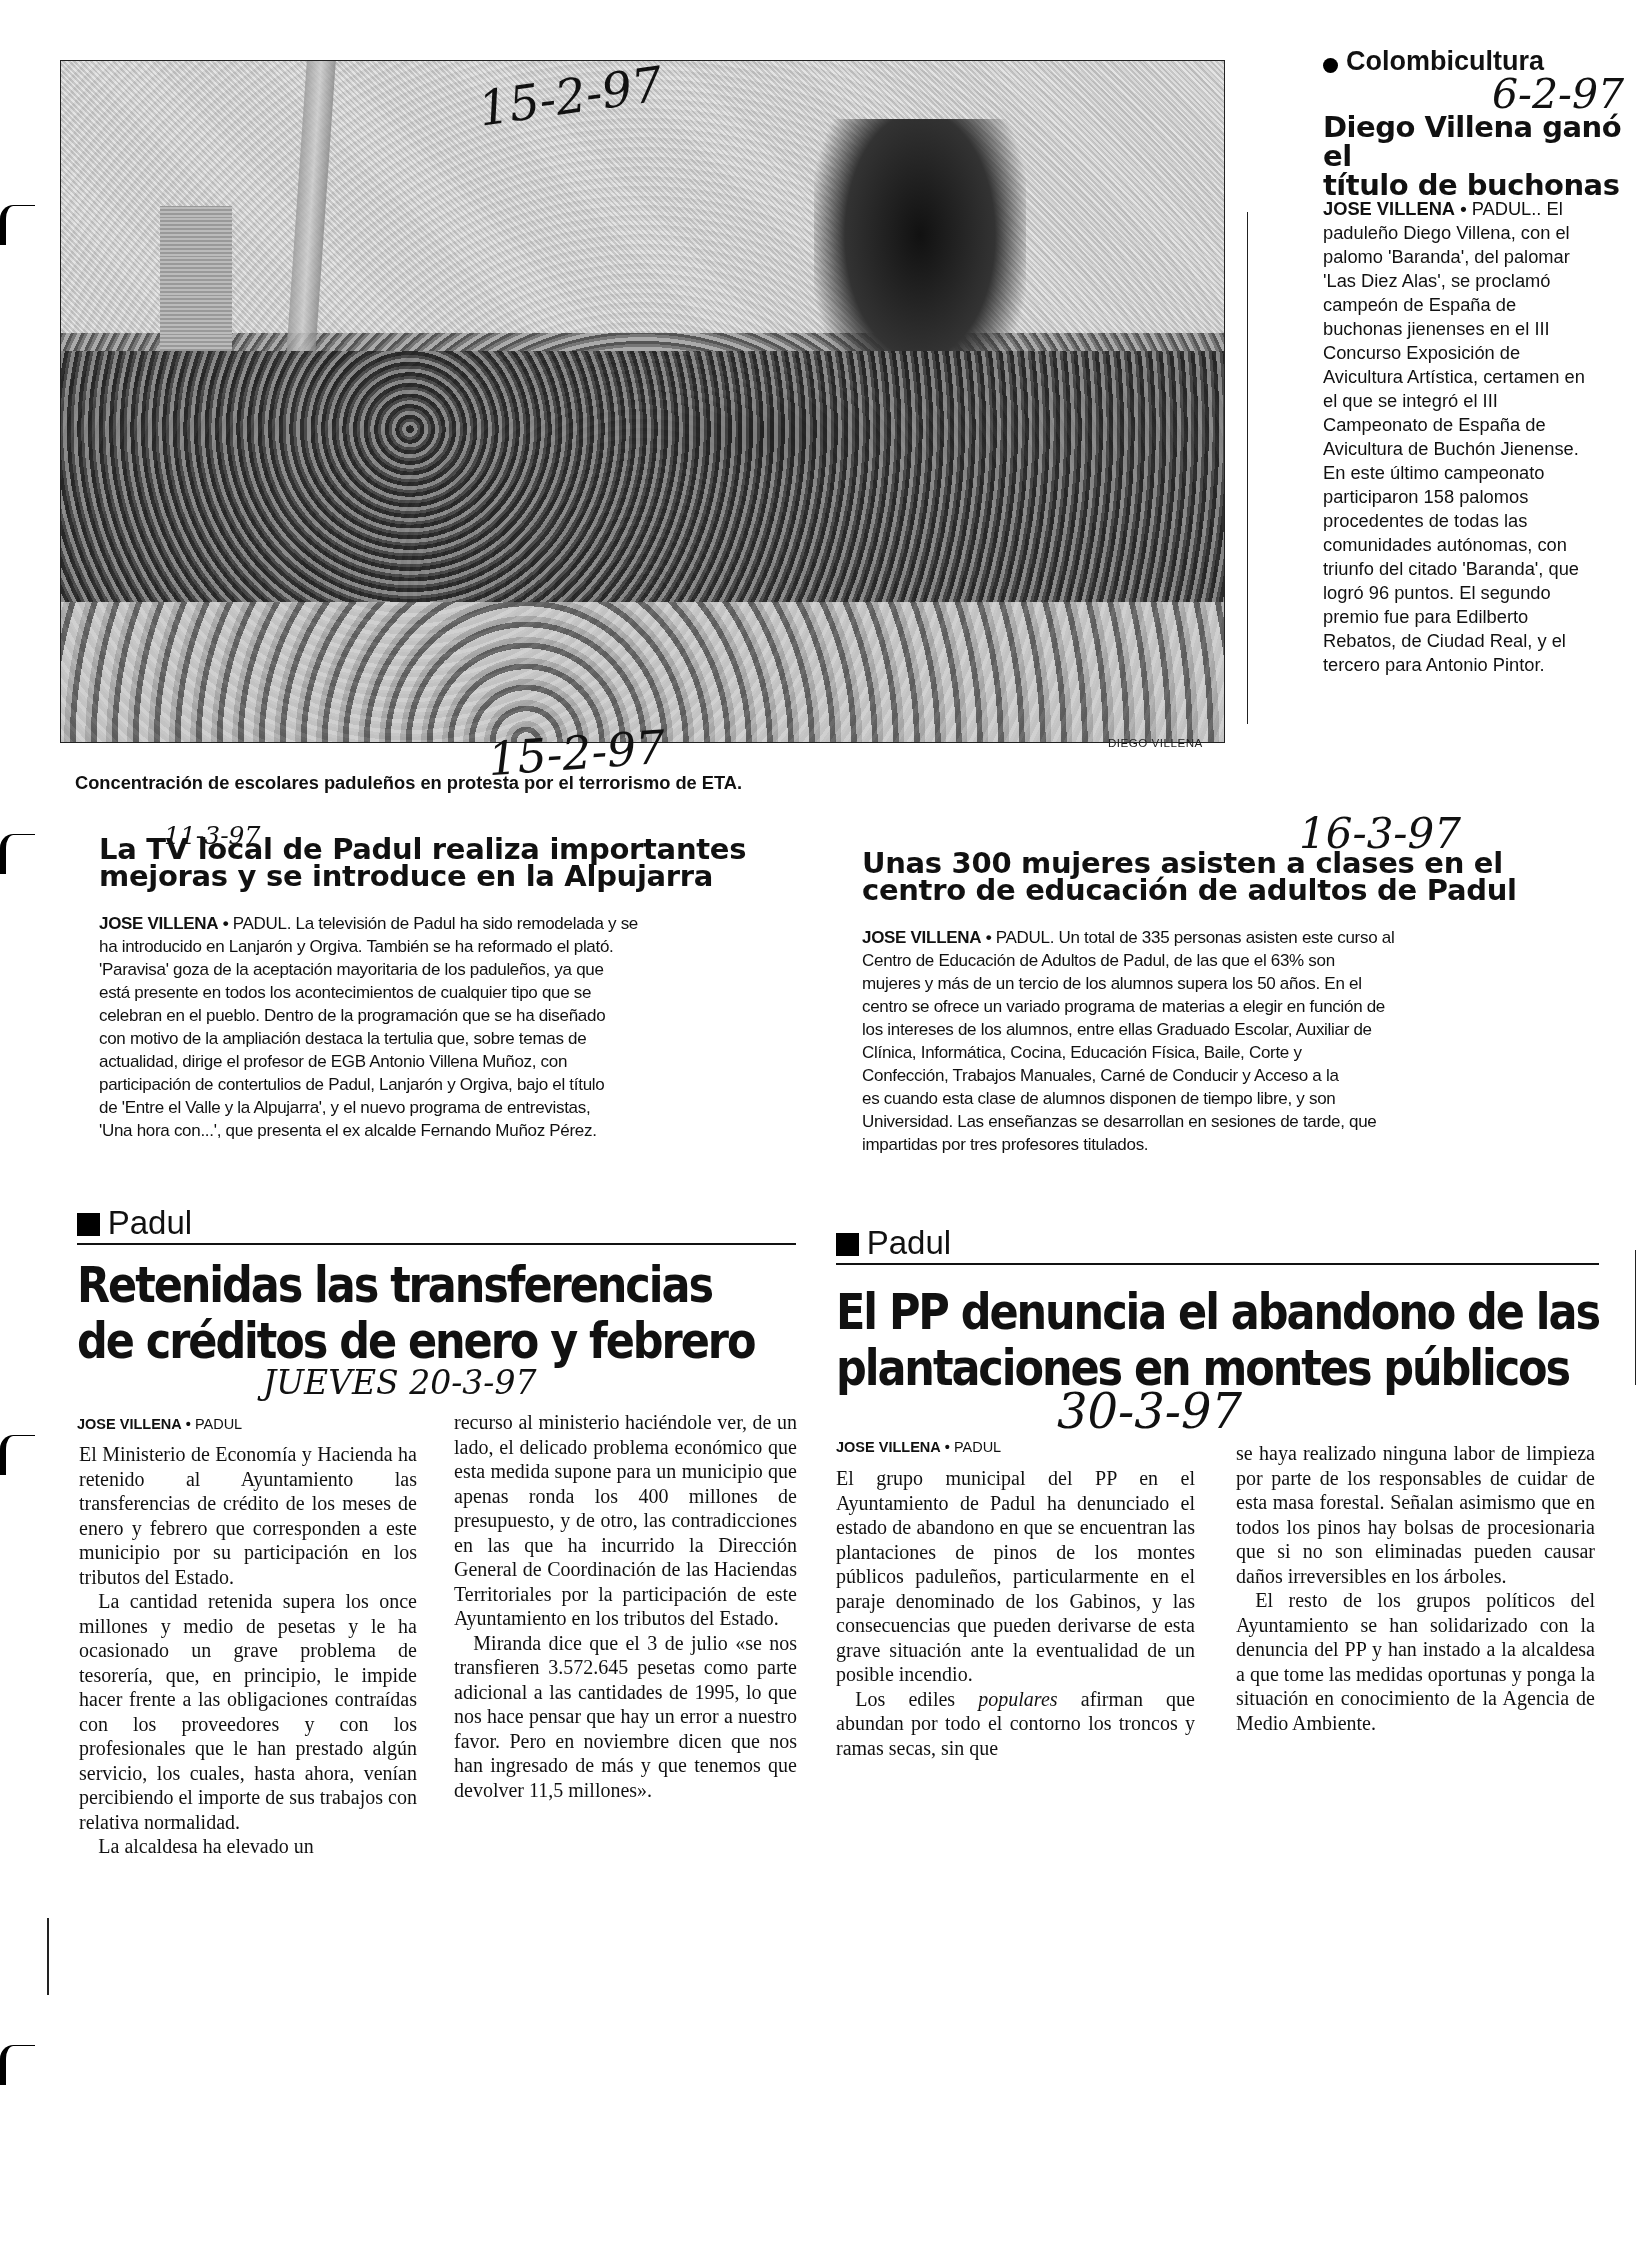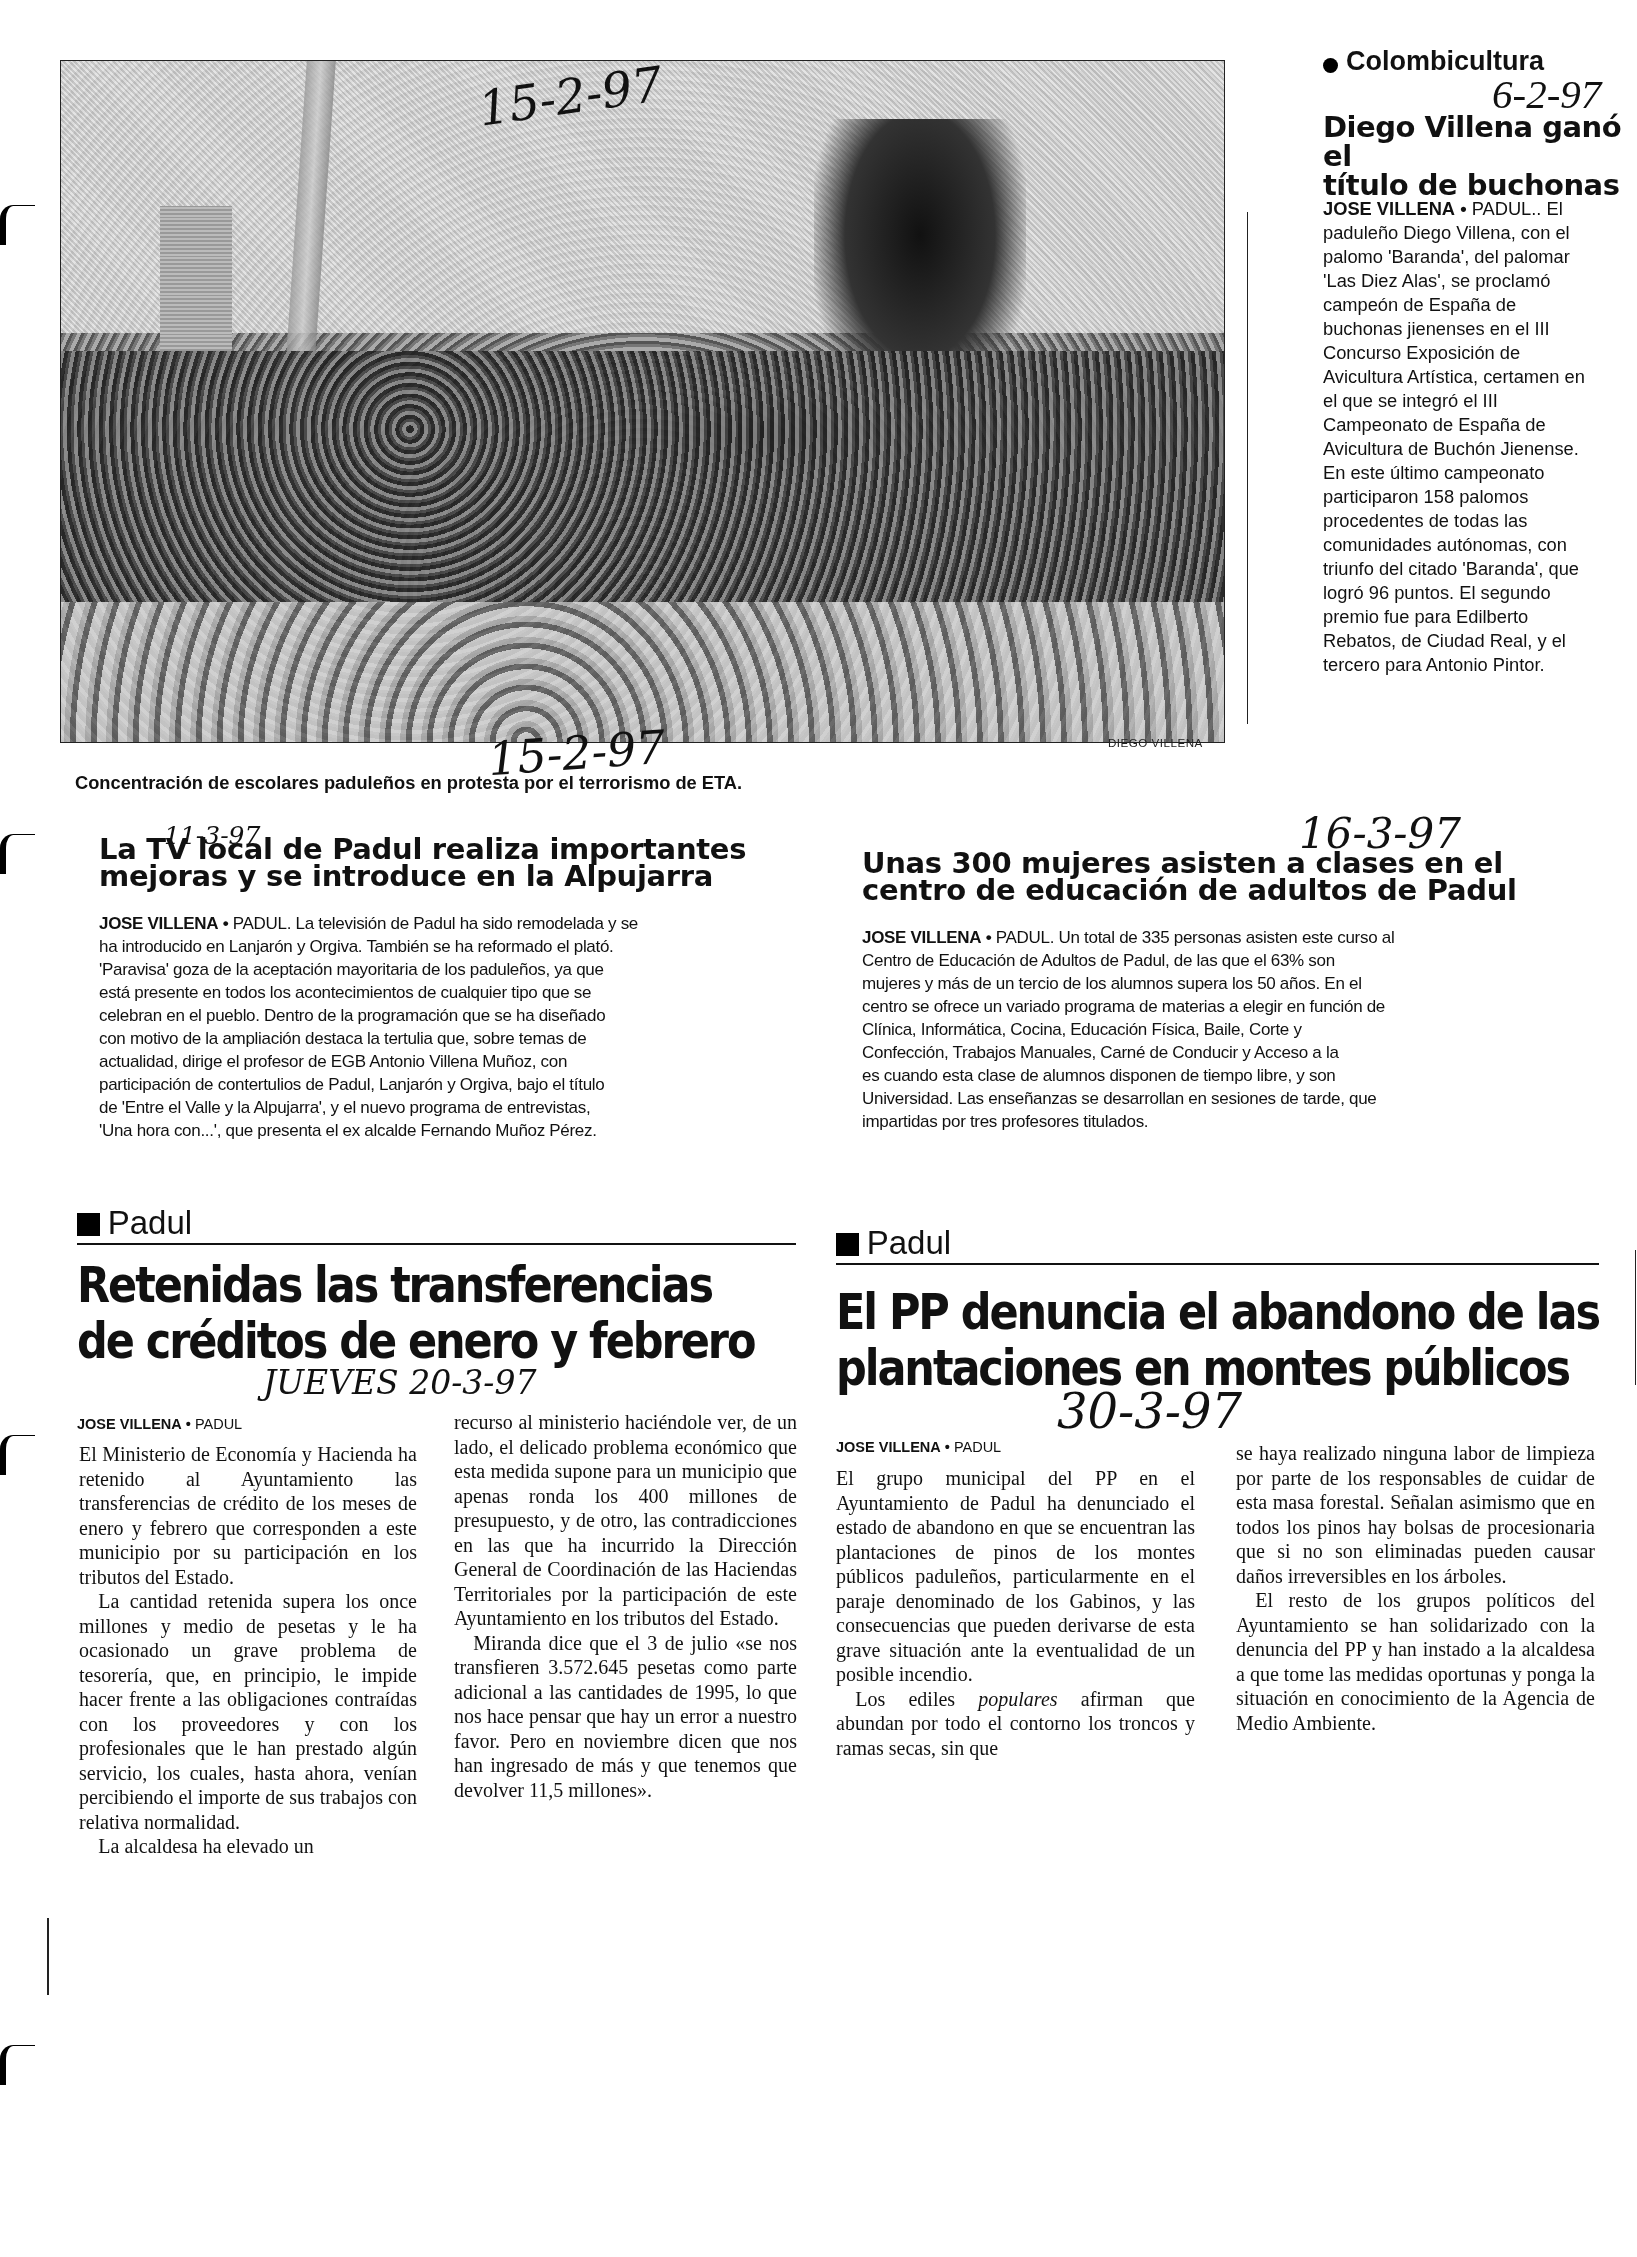--- a/index.html
+++ b/index.html
@@ -75,21 +75,21 @@
   <div class="crowd-front"></div>
 </div>
 <div class="abs hand" style="left:478px; top:68px; font-size:48px; transform:rotate(-8deg);">15-2-97</div>
 <div class="abs credit" style="left:1108px; top:736px;">DIEGO VILLENA</div>
 <div class="abs caption" style="left:75px; top:772px;">Concentración de escolares paduleños en protesta por el terrorismo de ETA.</div>
 <div class="abs hand" style="left:488px; top:726px; font-size:46px; transform:rotate(-4deg);">15-2-97</div>
 
 <div class="abs" style="left:1323px; top:46px;">
   <span class="kicker-dot"></span><span class="kicker">Colombicultura</span>
 </div>
-<div class="abs hand" style="left:1492px; top:70px; font-size:41px;font-family:Liberation Serif, serif;">6-2-97</div>
+<div class="abs hand" style="left:1492px; top:70px; font-size:41px;">6-2-97</div>
 <div class="abs brief-head" style="left:1323px; top:113px;">
   <div>Diego Villena ganó el</div>
   <div>título de buchonas</div>
 </div>
 <div class="abs sans-body" style="left:1323px; top:177px; width:309px;">
   <div><span class="byline-b">JOSE VILLENA</span> <span class="byline-sep">•</span> <span>PADUL..</span> <span>El</span></div>
   <div>paduleño Diego Villena, con el</div>
   <div>palomo 'Baranda', del palomar</div>
   <div>'Las Diez Alas', se proclamó</div>
   <div>campeón de España de</div>
@@ -131,20 +131,21 @@
 <div class="abs hand" style="left:1299px; top:809px; font-size:42px;">16-3-97</div>
 <div class="abs bold-head" style="left:862px; top:850px;">
   <div>Unas 300 mujeres asisten a clases en el</div>
   <div>centro de educación de adultos de Padul</div>
 </div>
 <div class="abs sans-body narrow" style="left:862px; top:906px; width:695px;">
   <div><span class="byline-b">JOSE VILLENA</span> <span class="byline-sep">•</span> <span>PADUL.</span> <span>Un total de 335 personas asisten este curso al</span></div>
   <div>Centro de Educación de Adultos de Padul, de las que el 63% son</div>
   <div>mujeres y más de un tercio de los alumnos supera los 50 años. En el</div>
   <div>centro se ofrece un variado programa de materias a elegir en función de</div>
+  <div>los intereses de los alumnos, entre ellas Graduado Escolar, Auxiliar de</div>
   <div>Clínica, Informática, Cocina, Educación Física, Baile, Corte y</div>
   <div>Confección, Trabajos Manuales, Carné de Conducir y Acceso a la</div>
   <div>es cuando esta clase de alumnos disponen de tiempo libre, y son</div>
   <div>Universidad. Las enseñanzas se desarrollan en sesiones de tarde, que</div>
   <div>impartidas por tres profesores titulados.</div>
 </div>
 
 <div class="abs section-tag" style="left:77px; top:1204px;">
   <span class="section-square"></span><span>Padul</span>
 </div>

